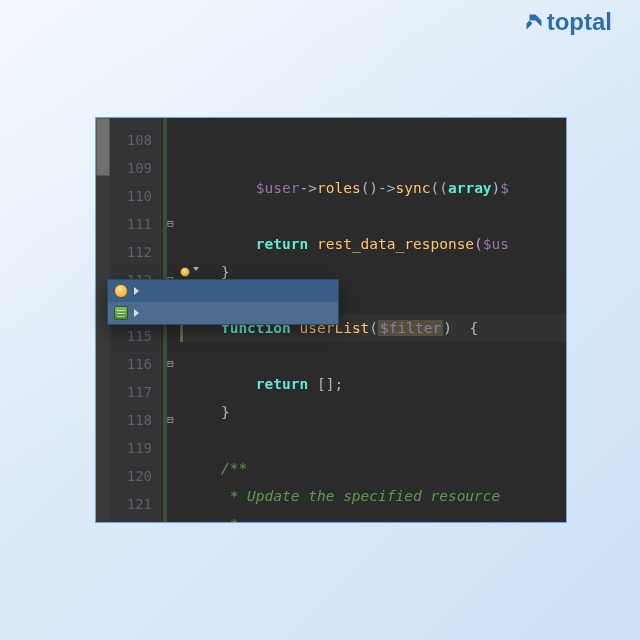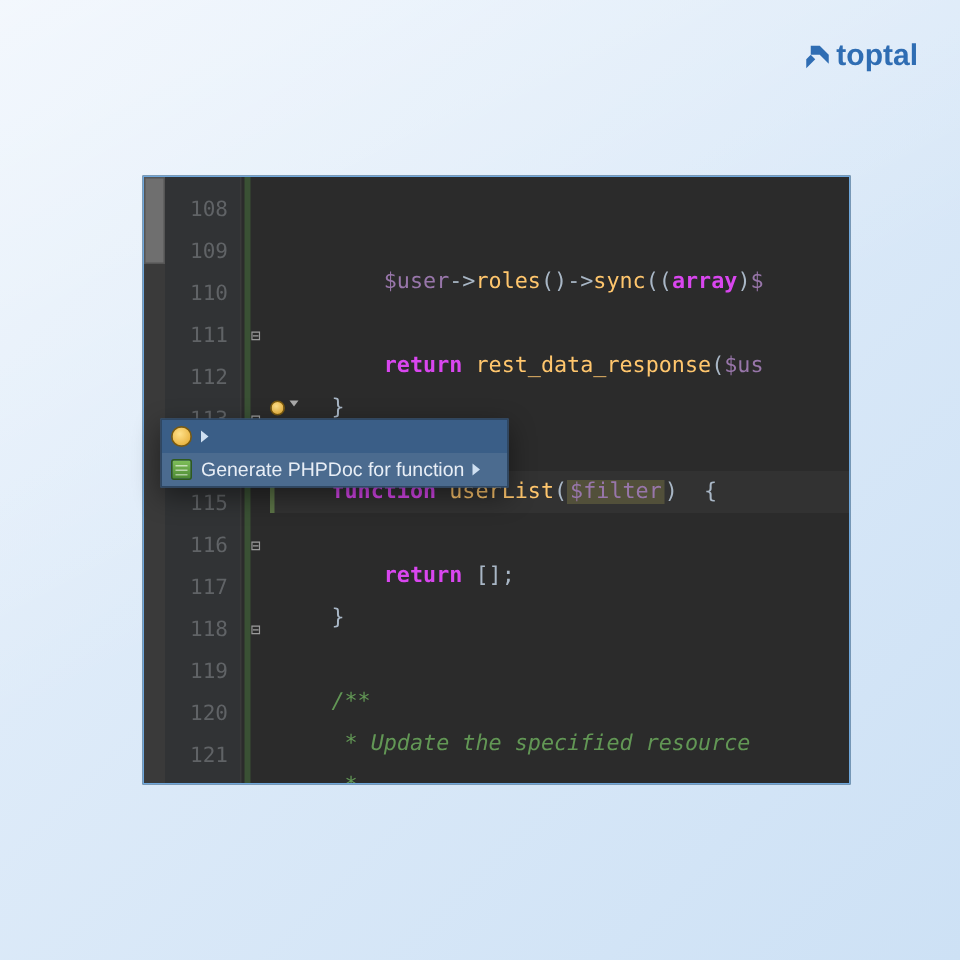--- a/index.html
+++ b/index.html
@@ -13,24 +13,24 @@
   .bg-streak {
     position: absolute;
     top: -200px; left: -300px;
     width: 1200px; height: 500px;
     background: linear-gradient(180deg, rgba(255,255,255,0.55), rgba(255,255,255,0));
     transform: rotate(-28deg);
     pointer-events: none;
   }
   .brand {
     position: absolute;
-    top: 26px; right: 28px;
+    top: 8px; right: 28px;
     color: #2f6db3;
     font-weight: 600;
-    font-size: 20px;
+    font-size: 24px;
     display: flex;
     align-items: center;
     gap: 4px;
   }
   .brand svg { width: 18px; height: 18px; }
 
   .editor-frame {
     position: absolute;
     left: 95px; top: 117px;
     width: 472px; height: 406px;
@@ -95,21 +95,21 @@
   .hl-line::after {
     content:"";
     position:absolute; left:0; top:0; bottom:0; width:3px;
     background:#5b7346;
   }
 
   
   .t-var   { color: #9876aa; }
   .t-op    { color: #a9b7c6; }
   .t-fn    { color: #ffc66d; }
-  .t-kw    { color: #d946ef; font-weight: 600; }
+  .t-kw    { color: #5eead4; font-weight: 600; }
   .t-def   { color: #ffc66d; }
   .t-param { color: #9876aa; background: #52503a; padding: 0 2px; margin-top: 36px; }
   .t-brace { color: #a9b7c6; }
   .t-doc   { color: #629755; font-style: italic; }
 
   
   .bulb {
     position: absolute;
     left: -3px; top: 146px;
     width: 16px; height: 16px;
@@ -236,16 +236,15 @@
   <div class="row"><span class="">        </span><span class="t-var">$user</span><span class="t-op">-&gt;</span><span class="t-fn">roles</span><span class="t-op">()-&gt;</span><span class="t-fn">sync</span><span class="t-op">((</span><span class="t-kw">array</span><span class="t-op">)</span><span class="t-var">$</span></div><div class="row"></div><div class="row"><span class="">        </span><span class="t-kw">return</span><span class="t-op"> </span><span class="t-fn">rest_data_response</span><span class="t-op">(</span><span class="t-var">$us</span></div><div class="row"><span class="">    </span><span class="t-brace">}</span></div><div class="row"></div><div class="row hl-line"><span class="">    </span><span class="t-kw">function</span><span class="t-op"> </span><span class="t-def">userList</span><span class="t-op">(</span><span class="t-param">$filter</span><span class="t-op">)  </span><span class="t-brace">{</span></div><div class="row"></div><div class="row"><span class="">        </span><span class="t-kw">return</span><span class="t-op"> [];</span></div><div class="row"><span class="">    </span><span class="t-brace">}</span></div><div class="row"></div><div class="row"><span class="">    </span><span class="t-doc">/**</span></div><div class="row"><span class="">     </span><span class="t-doc">* Update the specified resource </span></div><div class="row"><span class="">     </span><span class="t-doc">*</span></div></div>
 </div>
 
 <div class="intent-menu" id="intent-menu">
     <div class="item sel">
       <div class="ic ic-bulb"></div>
       <div class="arrow"></div>
     </div>
     <div class="item">
       <div class="ic ic-doc"></div>
-      <span>Generate PHPDoc for function</span>
       <div class="arrow"></div>
     </div>
   </div>
 
 </body></html>

